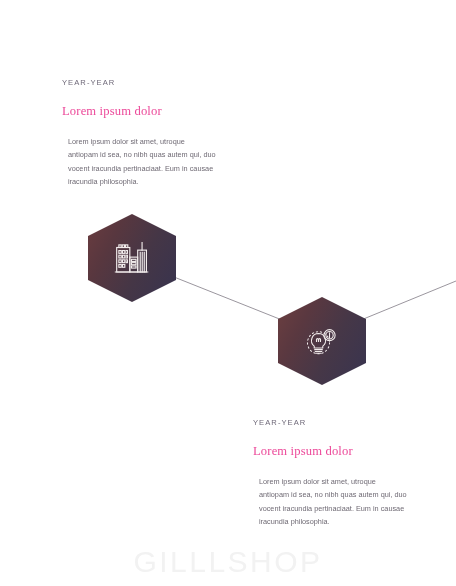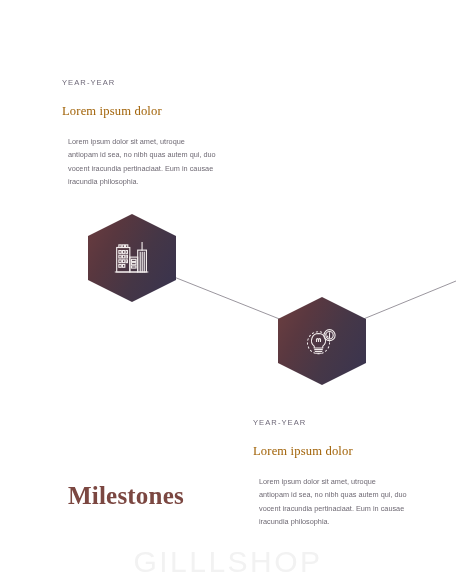--- a/index.html
+++ b/index.html
@@ -39,21 +39,21 @@
     font-size: 7.6px;
     letter-spacing: 1.05px;
     color: #6e6878;
     font-weight: 400;
     margin: 0 0 17px 0;
     white-space: nowrap;
   }
   .block-heading {
     font-family: "Liberation Serif", serif;
     font-size: 12.6px;
-    color: #a16207;
+    color: #ec4899;
     font-weight: 400;
     margin: 0 0 16px 0;
     letter-spacing: 0.15px;
     white-space: nowrap;
   }
   .block-body {
     font-family: "Liberation Sans", sans-serif;
     font-size: 7.3px;
     line-height: 1.82;
     color: #6f6a74;
@@ -193,17 +193,16 @@
       <line x1="32.6" y1="14.6" x2="32.6" y2="20.2"></line>
     </svg>
   </div>
 
   <div class="text-block block-bottom">
     <p class="year-label">YEAR-YEAR</p>
     <p class="block-heading">Lorem ipsum dolor</p>
     <p class="block-body">Lorem  ipsum dolor sit amet, utroque antiopam id sea, no nibh quas autem qui, duo vocent iracundia pertinaciaat. Eum in causae iracundia philosophia.</p>
   </div>
 
-  <h1 id="page-title">Milestones</h1>
 
   <div id="watermark">GILLLSHOP</div>
 
 </div>
 
 </body></html>

